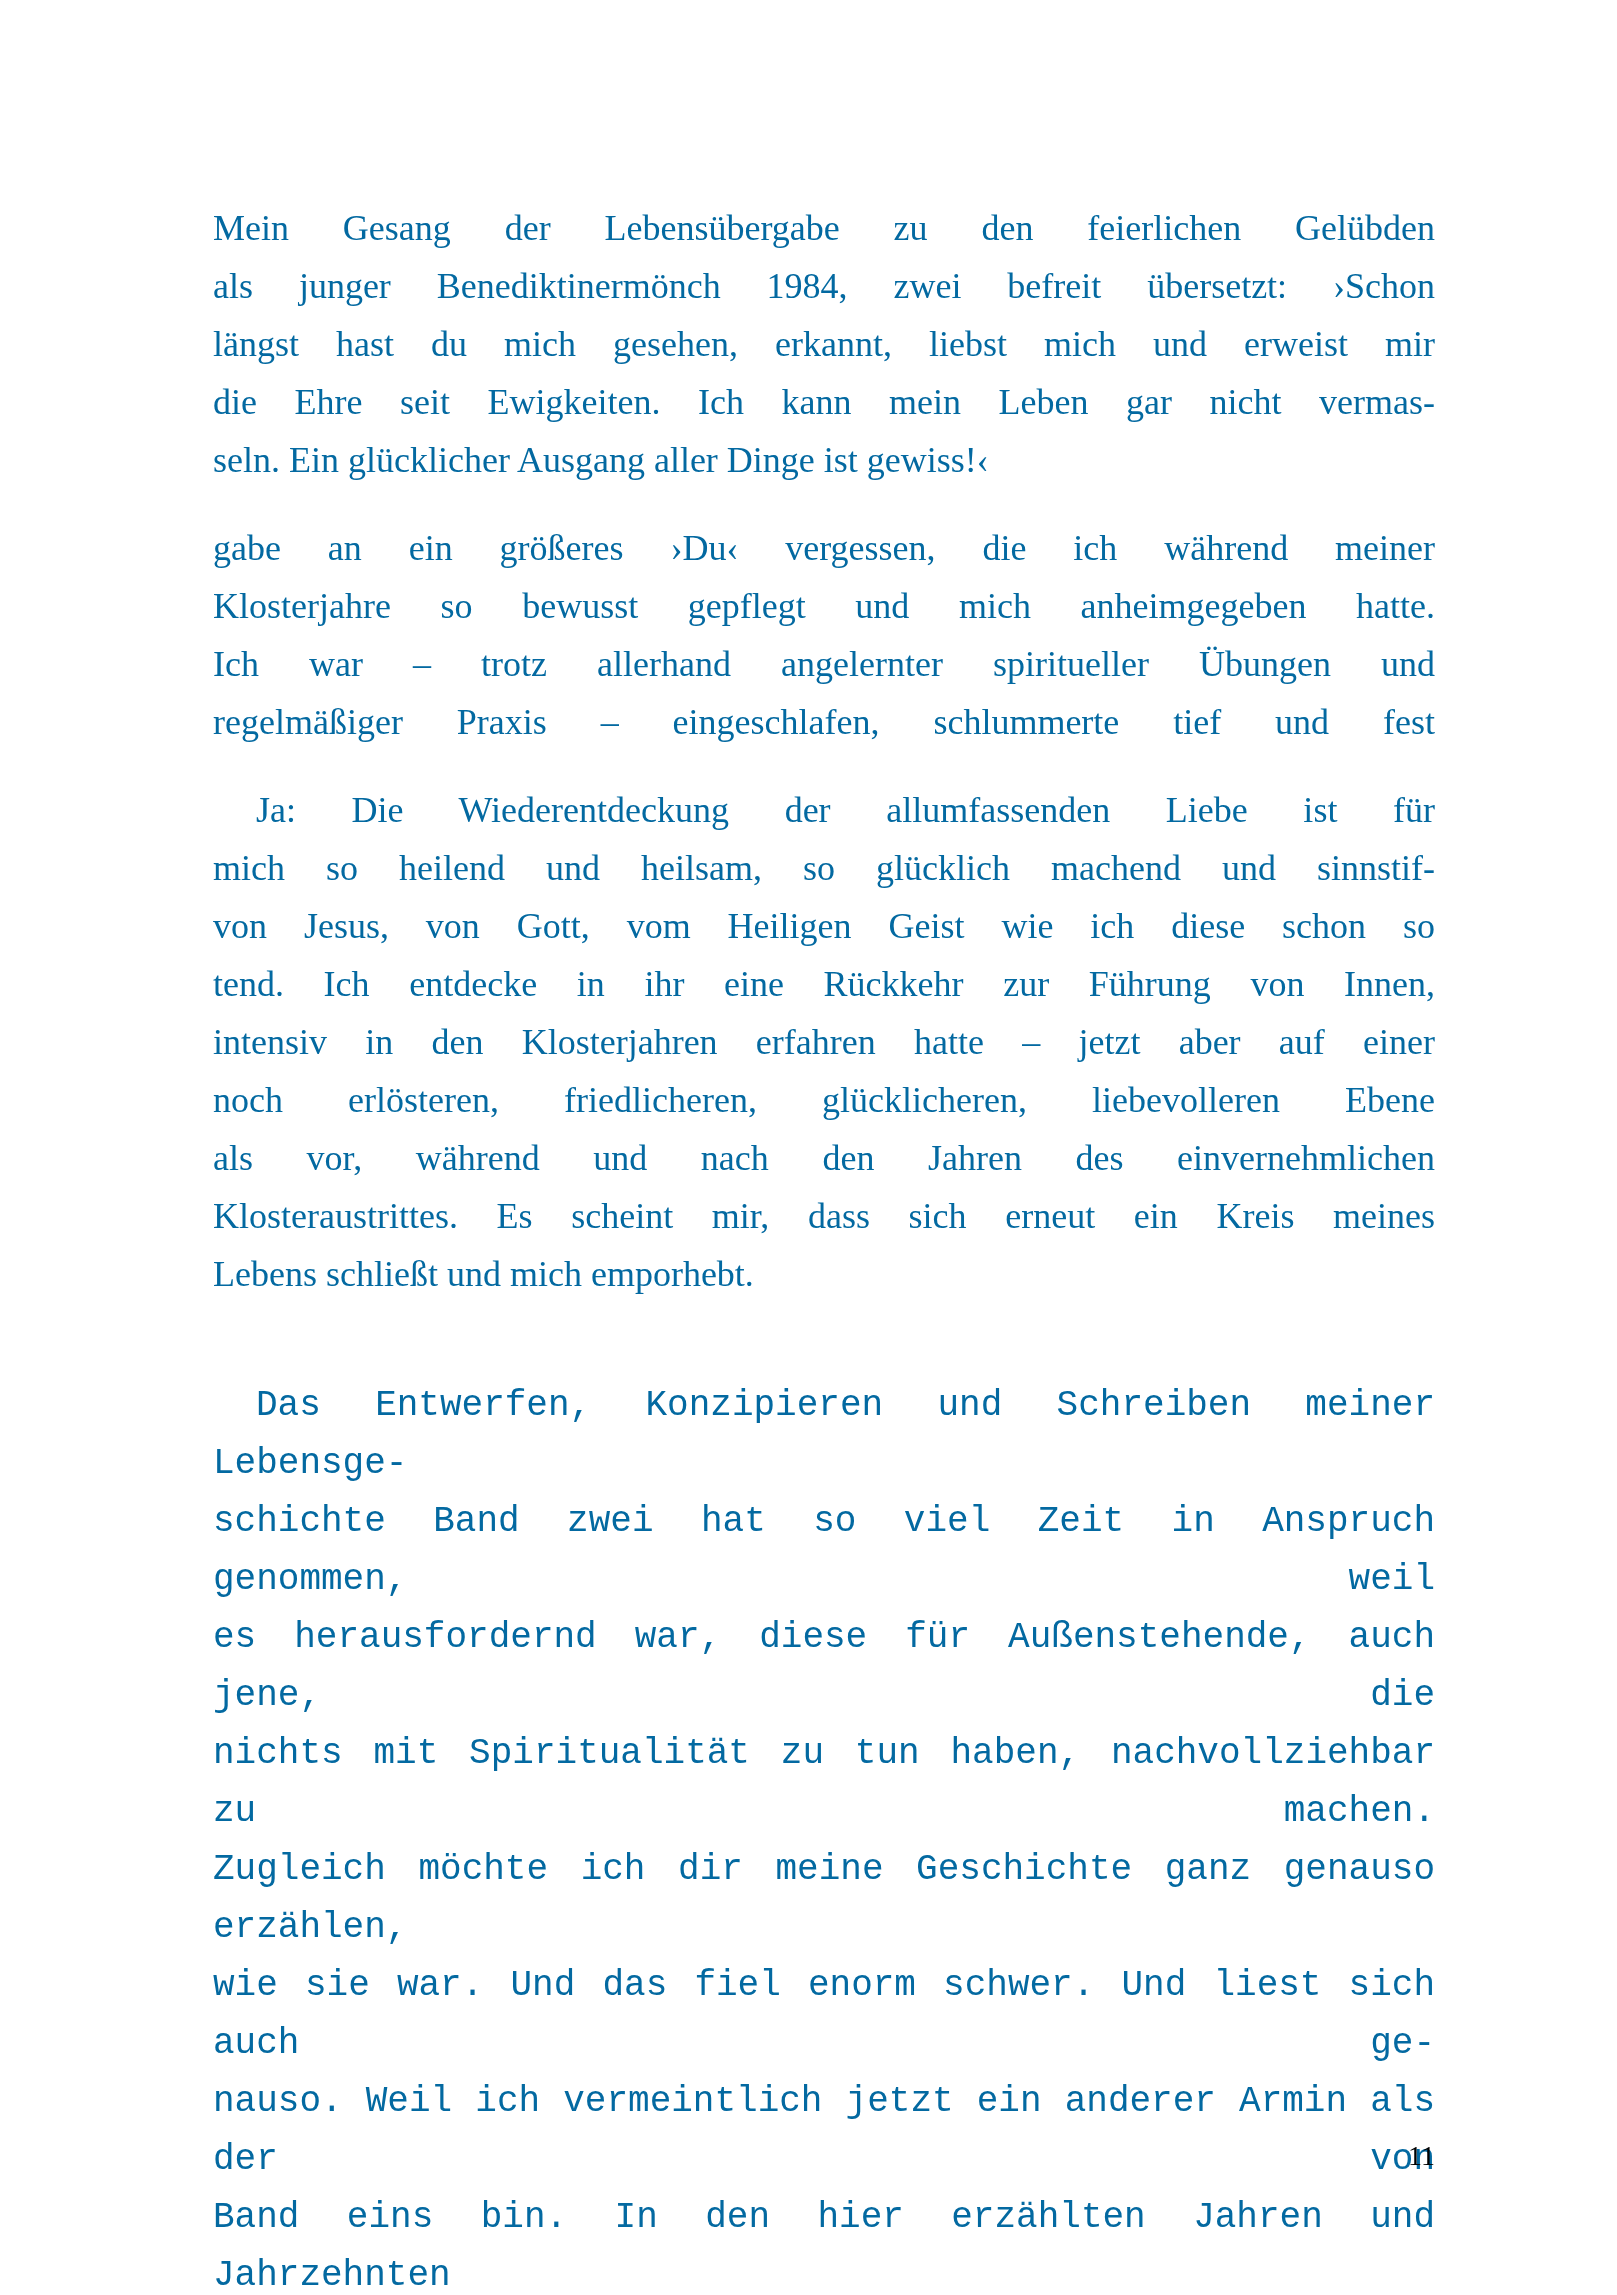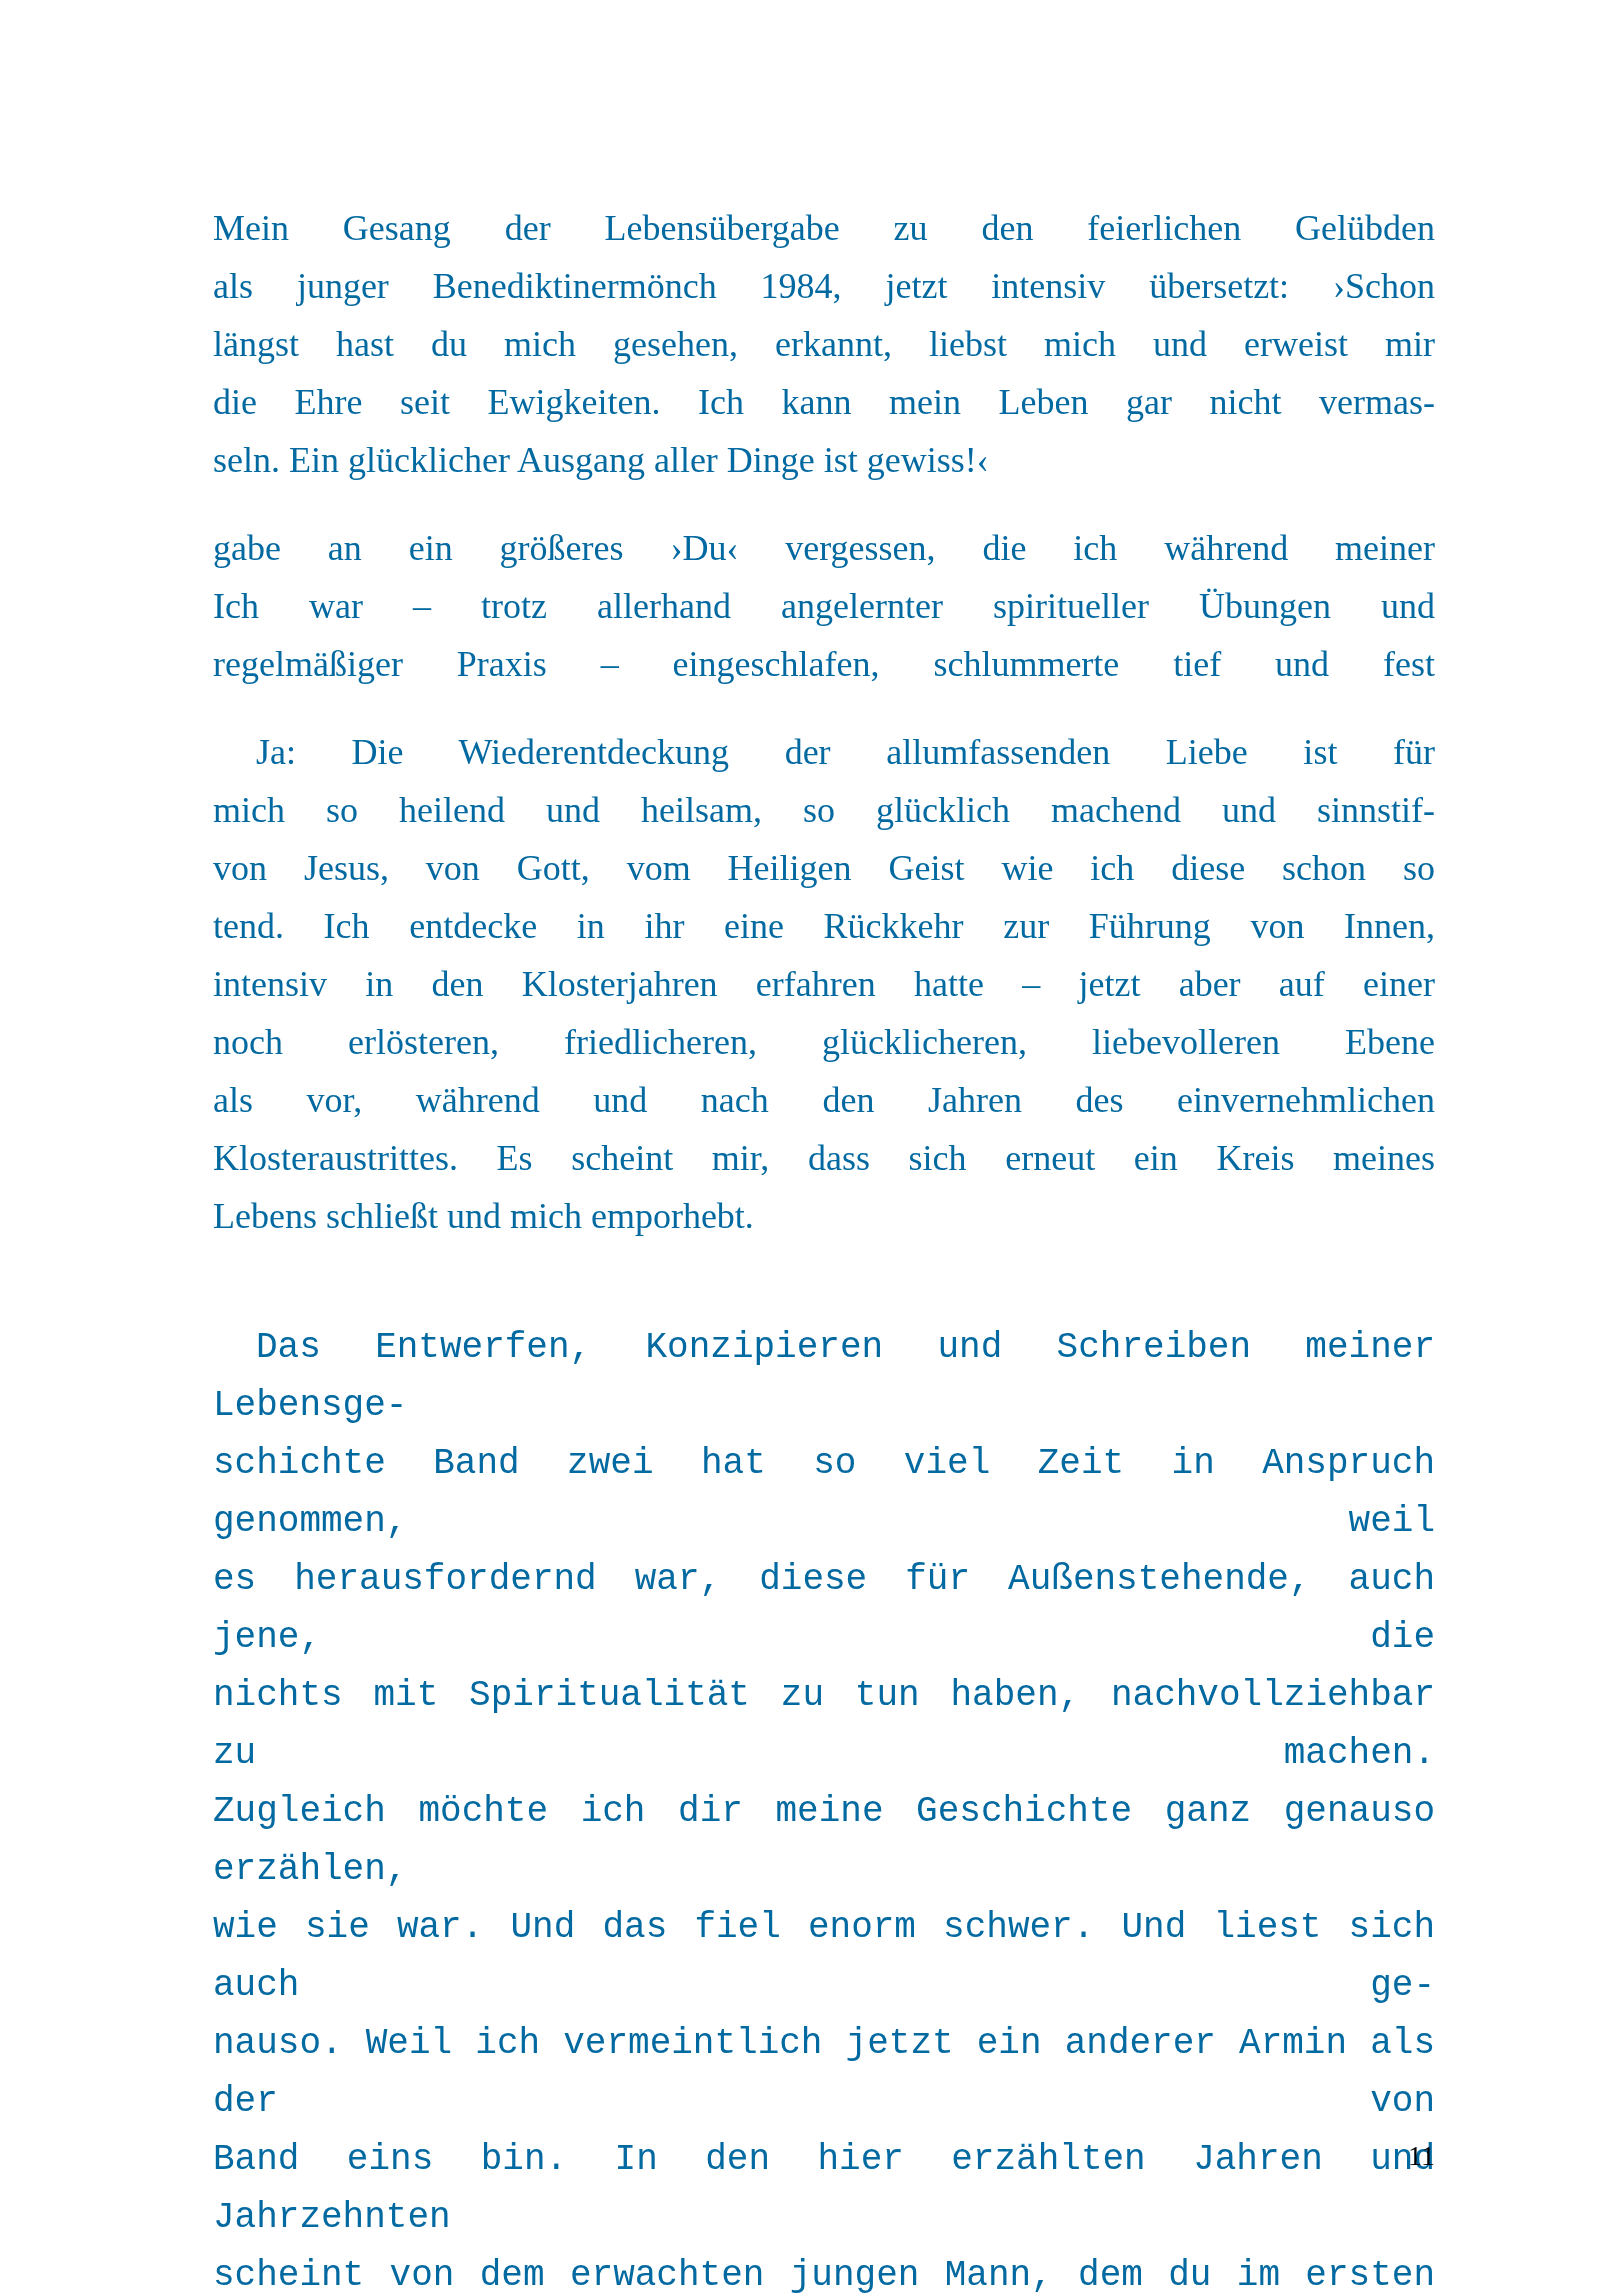--- a/index.html
+++ b/index.html
@@ -56,28 +56,29 @@
   }
 </style>
 </head>
 <body>
 
 <div class="page">
   <div class="text-block">
 
     <div class="para">
       <div class="line">Mein Gesang der Lebensübergabe zu den feierlichen Gelübden</div>
-      <div class="line">als junger Benediktinermönch 1984, jetzt intensiv übersetzt: ›Schon</div>
+      <div class="line">als junger Benediktinermönch 1984, zwei befreit übersetzt: ›Schon</div>
       <div class="line">längst hast du mich gesehen, erkannt, liebst mich und erweist mir</div>
       <div class="line">die Ehre seit Ewigkeiten. Ich kann mein Leben gar nicht vermas-</div>
       <div class="line last">seln. Ein glücklicher Ausgang aller Dinge ist gewiss!‹</div>
     </div>
 
     <div class="para gap">
       <div class="line">gabe an ein größeres ›Du‹ vergessen, die ich während meiner</div>
+      <div class="line">Klosterjahre so bewusst gepflegt und mich anheimgegeben hatte.</div>
       <div class="line">Ich war – trotz allerhand angelernter spiritueller Übungen und</div>
       <div class="line">regelmäßiger Praxis – eingeschlafen, schlummerte tief und fest</div>
     </div>
 
     <div class="para gap">
       <div class="line indent">Ja: Die Wiederentdeckung der allumfassenden Liebe ist für</div>
       <div class="line">mich so heilend und heilsam, so glücklich machend und sinnstif-</div>
       <div class="line">von Jesus, von Gott, vom Heiligen Geist wie ich diese schon so</div>
       <div class="line">tend. Ich entdecke in ihr eine Rückkehr zur Führung von Innen,</div>
       <div class="line">intensiv in den Klosterjahren erfahren hatte – jetzt aber auf einer</div>

